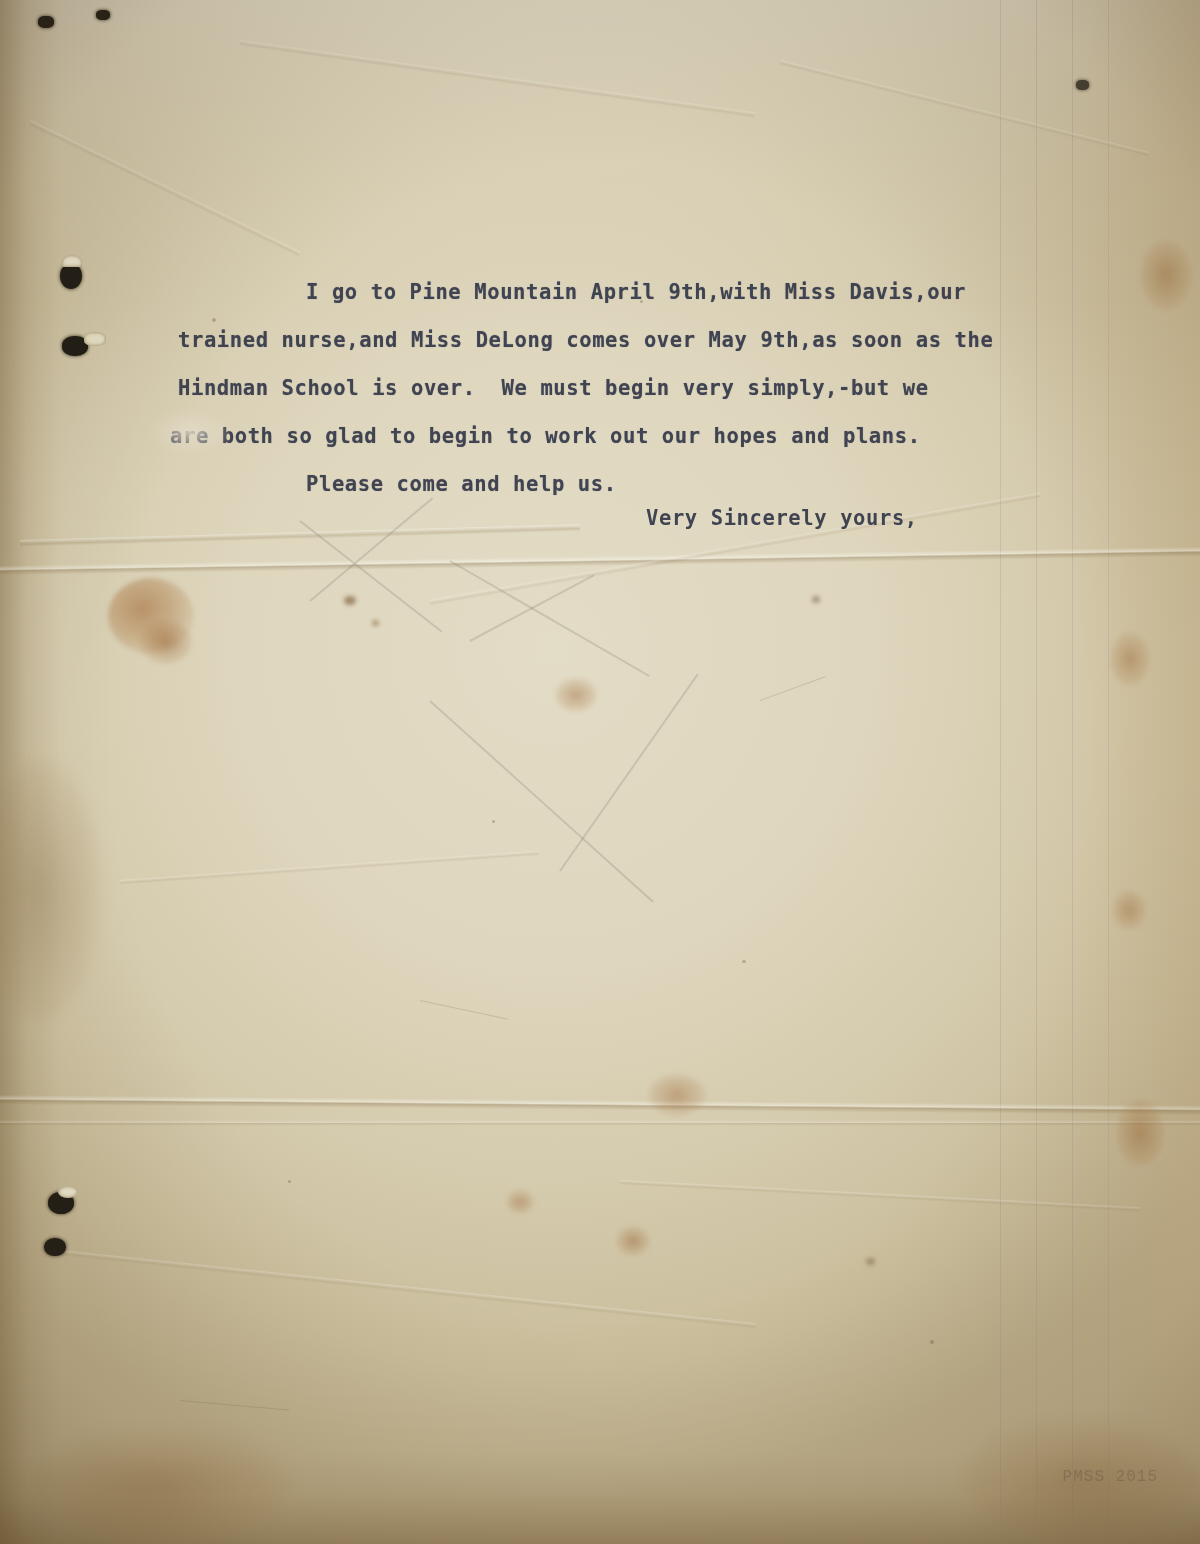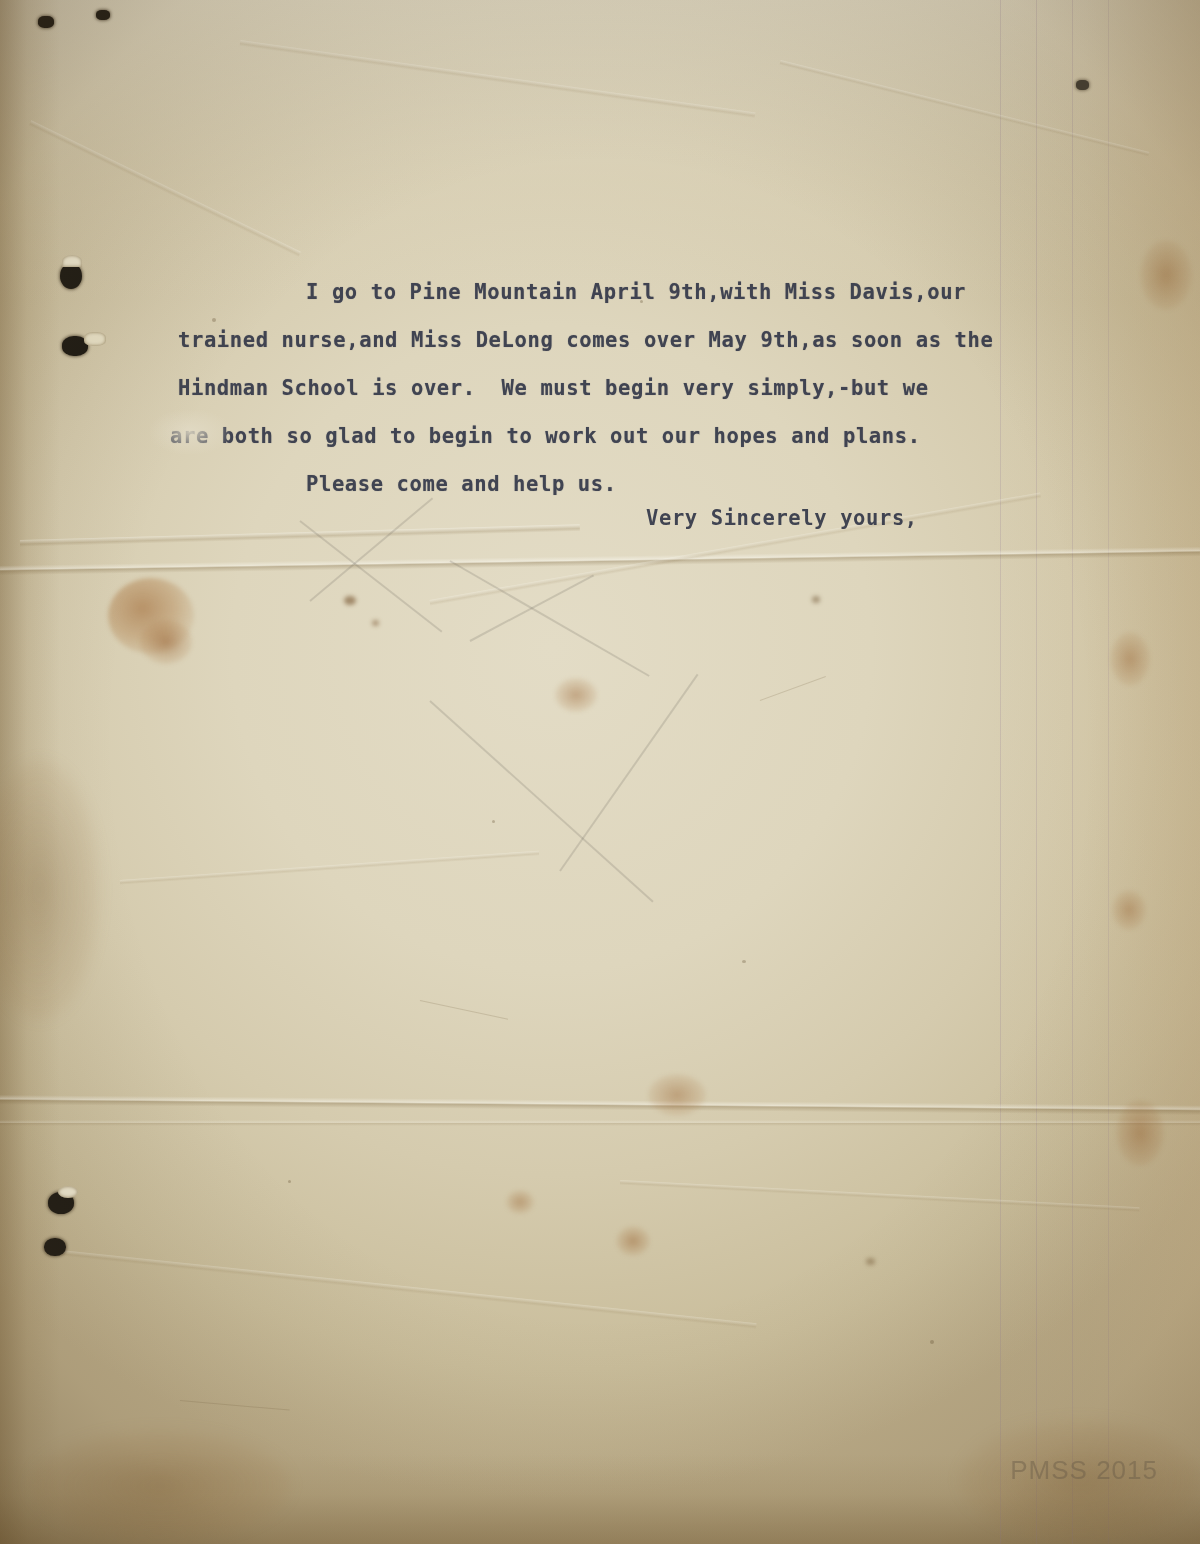--- a/index.html
+++ b/index.html
@@ -147,22 +147,22 @@
     height: 44px;
     background: radial-gradient(ellipse at center, rgba(226,219,198,0.85) 0%, rgba(226,219,198,0.0) 75%);
     pointer-events: none;
   }
 
   
   .watermark {
     position: absolute;
     right: 42px;
     bottom: 58px;
-    font-family: Liberation Sans, sans-serif;
-    font-size: 26px;
+    font-family: Liberation Mono, monospace;
+    font-size: 16px;
     letter-spacing: 1px;
     color: rgba(105,92,70,0.45);
   }
 
   
   .speck {
     position: absolute;
     border-radius: 50%;
     background: rgba(90,70,40,0.30);
     pointer-events: none;

